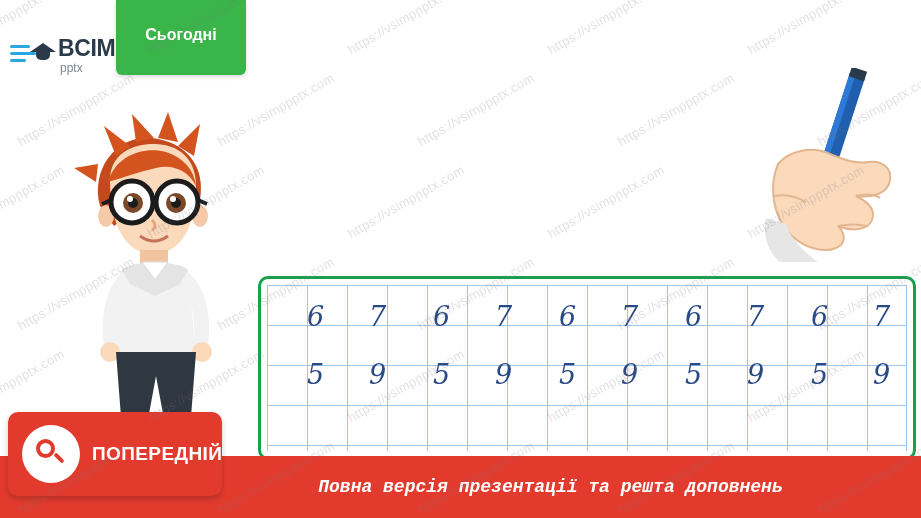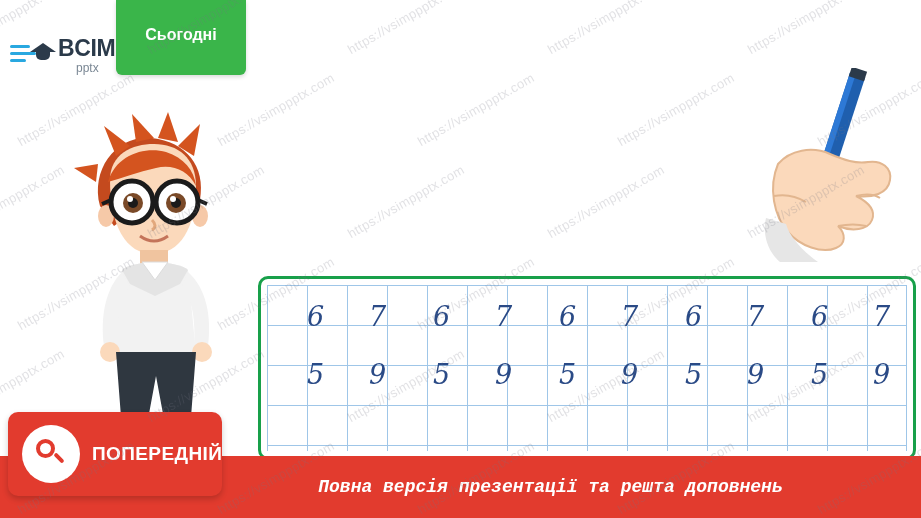--- a/index.html
+++ b/index.html
@@ -104,21 +104,21 @@
   .logo-text .main {
     font-size: 23px;
     font-weight: bold;
     color: #2b3a4a;
     letter-spacing: -.4px;
   }
   .logo-text .sub {
     font-size: 12px;
     color: #7a8794;
     margin-top: 2px;
-    margin-left: 18px;
+    margin-left: 2px;
   }
 
   
   .date-badge {
     position: absolute;
     left: 116px;
     top: 0;
     width: 130px;
     height: 75px;
     background: #3ab54a;

